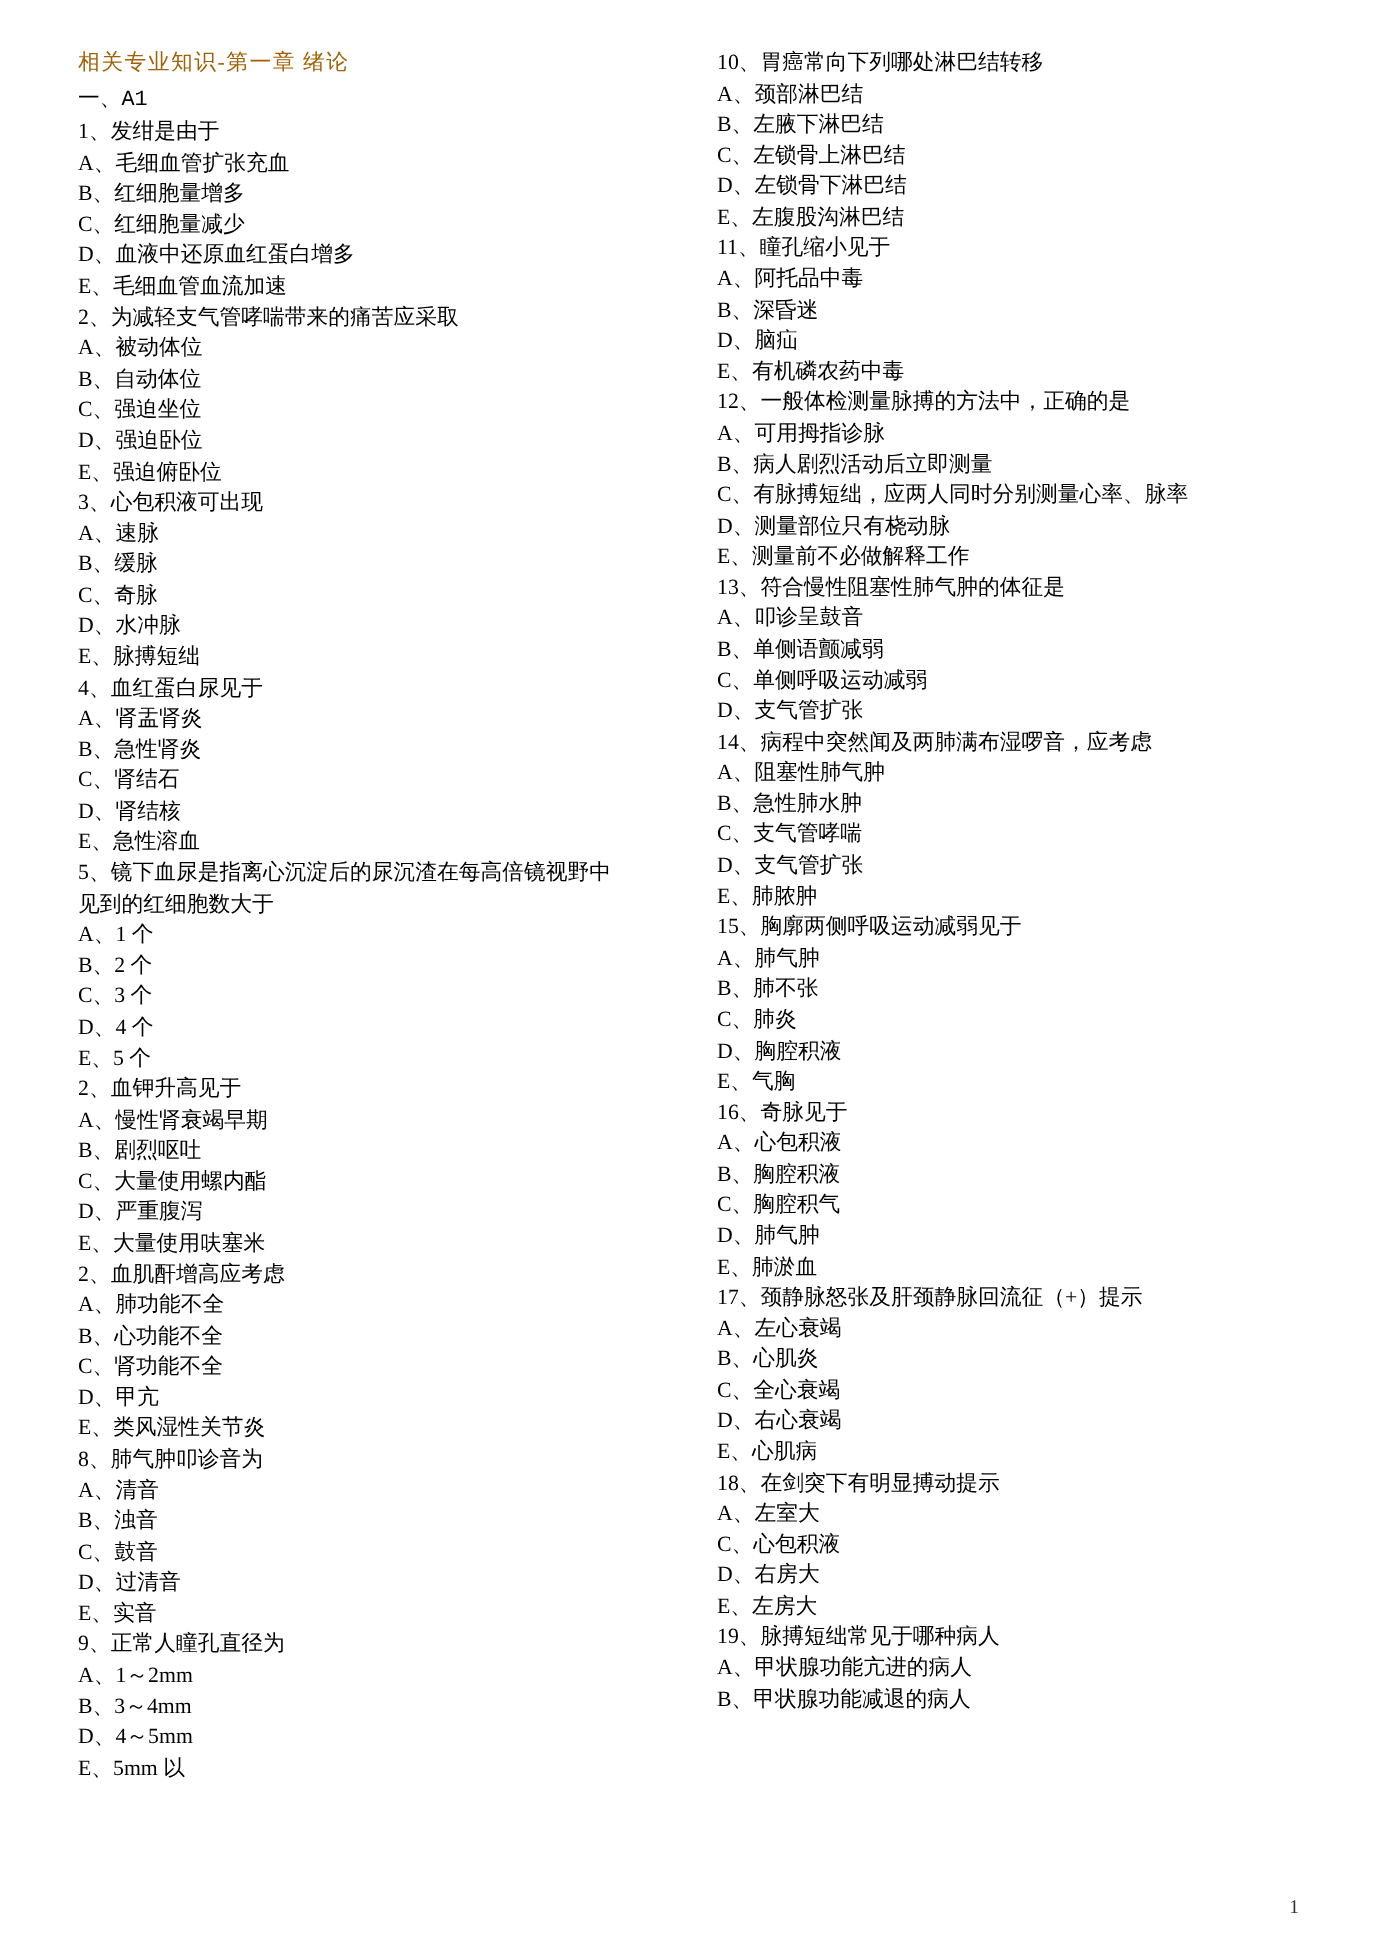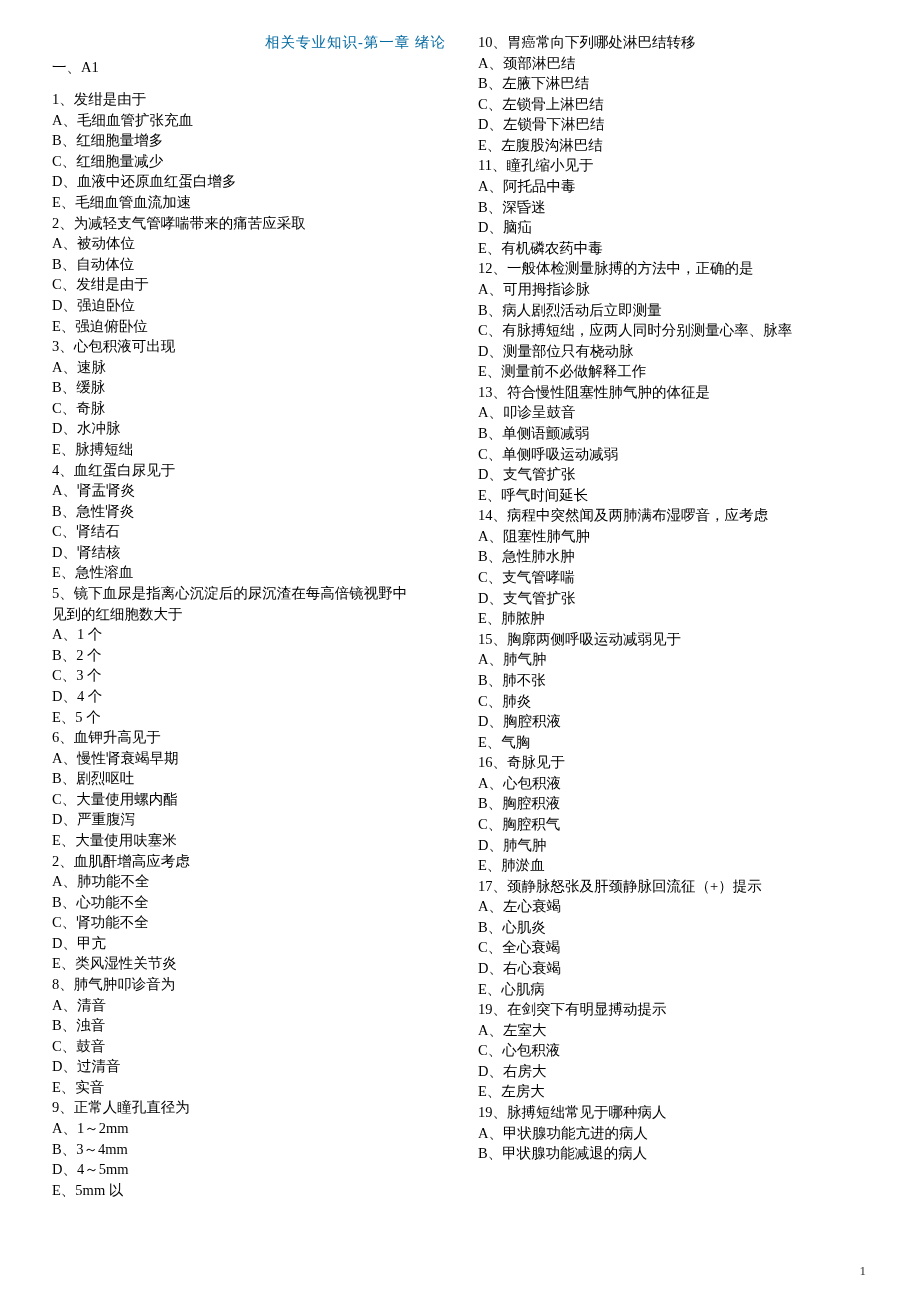--- a/index.html
+++ b/index.html
@@ -16,28 +16,29 @@
   .page {
     padding: 32px 48px 0 52px;
     display: flex;
     gap: 32px;
   }
   .col {
     flex: 1;
     min-width: 0;
   }
   .title {
-    color: #0369a1;
-    text-align: right;
+    color: #a16207;
+    text-align: left;
     font-weight: normal;
     margin-bottom: 4px;
     letter-spacing: 1px;
   }
   .section-head {
-    margin-bottom: 12px;
+    margin-bottom: 1px;
+    font-family: Liberation Mono, monospace;
   }
   .line {
     white-space: nowrap;
     overflow: hidden;
   }
   .page-num {
     position: absolute;
     bottom: 22px;
     right: 54px;
     font-size: 13px;
@@ -54,21 +55,21 @@
     <div id="col1-lines">
         <div class="line">1、发绀是由于</div>
         <div class="line">A、毛细血管扩张充血</div>
         <div class="line">B、红细胞量增多</div>
         <div class="line">C、红细胞量减少</div>
         <div class="line">D、血液中还原血红蛋白增多</div>
         <div class="line">E、毛细血管血流加速</div>
         <div class="line">2、为减轻支气管哮喘带来的痛苦应采取</div>
         <div class="line">A、被动体位</div>
         <div class="line">B、自动体位</div>
-        <div class="line">C、发绀是由于</div>
+        <div class="line">C、强迫坐位</div>
         <div class="line">D、强迫卧位</div>
         <div class="line">E、强迫俯卧位</div>
         <div class="line">3、心包积液可出现</div>
         <div class="line">A、速脉</div>
         <div class="line">B、缓脉</div>
         <div class="line">C、奇脉</div>
         <div class="line">D、水冲脉</div>
         <div class="line">E、脉搏短绌</div>
         <div class="line">4、血红蛋白尿见于</div>
         <div class="line">A、肾盂肾炎</div>
@@ -76,21 +77,21 @@
         <div class="line">C、肾结石</div>
         <div class="line">D、肾结核</div>
         <div class="line">E、急性溶血</div>
         <div class="line">5、镜下血尿是指离心沉淀后的尿沉渣在每高倍镜视野中</div>
         <div class="line">见到的红细胞数大于</div>
         <div class="line">A、1 个</div>
         <div class="line">B、2 个</div>
         <div class="line">C、3 个</div>
         <div class="line">D、4 个</div>
         <div class="line">E、5 个</div>
-        <div class="line">6、血钾升高见于</div>
+        <div class="line">2、血钾升高见于</div>
         <div class="line">A、慢性肾衰竭早期</div>
         <div class="line">B、剧烈呕吐</div>
         <div class="line">C、大量使用螺内酯</div>
         <div class="line">D、严重腹泻</div>
         <div class="line">E、大量使用呋塞米</div>
         <div class="line">2、血肌酐增高应考虑</div>
         <div class="line">A、肺功能不全</div>
         <div class="line">B、心功能不全</div>
         <div class="line">C、肾功能不全</div>
         <div class="line">D、甲亢</div>
@@ -125,21 +126,20 @@
         <div class="line">A、可用拇指诊脉</div>
         <div class="line">B、病人剧烈活动后立即测量</div>
         <div class="line">C、有脉搏短绌，应两人同时分别测量心率、脉率</div>
         <div class="line">D、测量部位只有桡动脉</div>
         <div class="line">E、测量前不必做解释工作</div>
         <div class="line">13、符合慢性阻塞性肺气肿的体征是</div>
         <div class="line">A、叩诊呈鼓音</div>
         <div class="line">B、单侧语颤减弱</div>
         <div class="line">C、单侧呼吸运动减弱</div>
         <div class="line">D、支气管扩张</div>
-        <div class="line">E、呼气时间延长</div>
         <div class="line">14、病程中突然闻及两肺满布湿啰音，应考虑</div>
         <div class="line">A、阻塞性肺气肿</div>
         <div class="line">B、急性肺水肿</div>
         <div class="line">C、支气管哮喘</div>
         <div class="line">D、支气管扩张</div>
         <div class="line">E、肺脓肿</div>
         <div class="line">15、胸廓两侧呼吸运动减弱见于</div>
         <div class="line">A、肺气肿</div>
         <div class="line">B、肺不张</div>
         <div class="line">C、肺炎</div>
@@ -150,21 +150,21 @@
         <div class="line">B、胸腔积液</div>
         <div class="line">C、胸腔积气</div>
         <div class="line">D、肺气肿</div>
         <div class="line">E、肺淤血</div>
         <div class="line">17、颈静脉怒张及肝颈静脉回流征（+）提示</div>
         <div class="line">A、左心衰竭</div>
         <div class="line">B、心肌炎</div>
         <div class="line">C、全心衰竭</div>
         <div class="line">D、右心衰竭</div>
         <div class="line">E、心肌病</div>
-        <div class="line">19、在剑突下有明显搏动提示</div>
+        <div class="line">18、在剑突下有明显搏动提示</div>
         <div class="line">A、左室大</div>
         <div class="line">C、心包积液</div>
         <div class="line">D、右房大</div>
         <div class="line">E、左房大</div>
         <div class="line">19、脉搏短绌常见于哪种病人</div>
         <div class="line">A、甲状腺功能亢进的病人</div>
         <div class="line">B、甲状腺功能减退的病人</div>
       </div>
   </div>
 </div>

